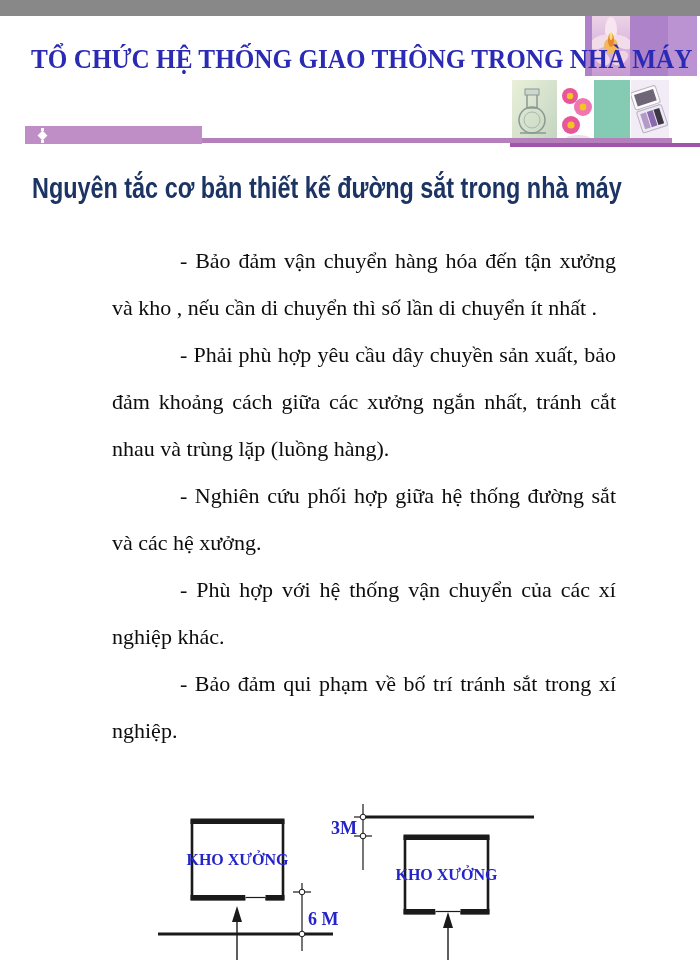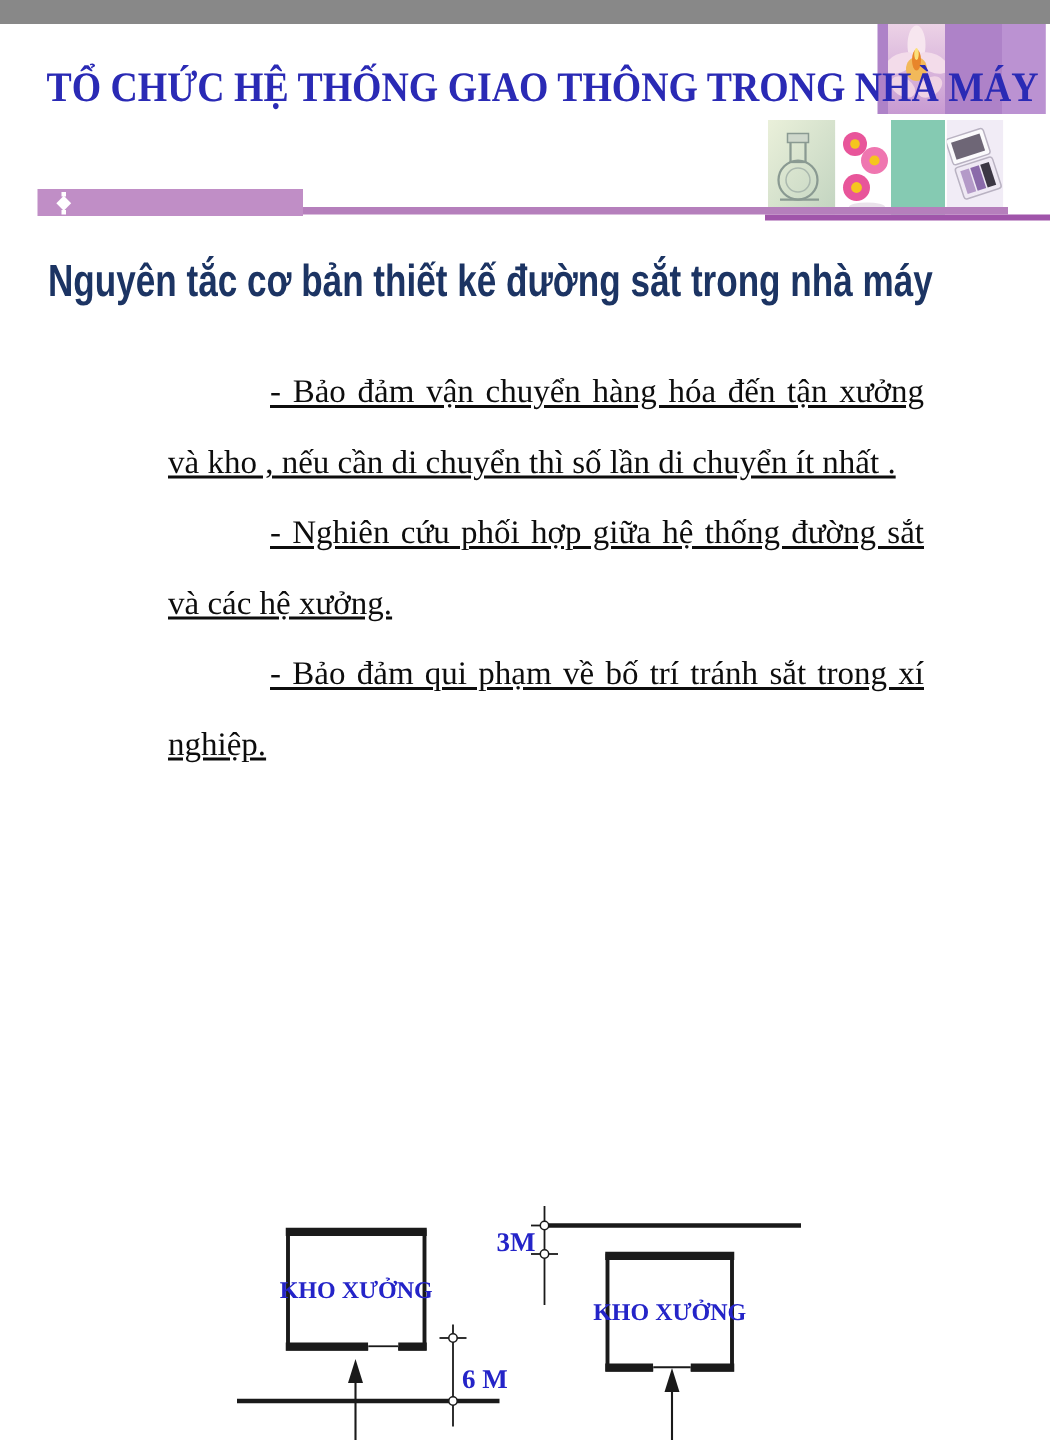--- a/index.html
+++ b/index.html
@@ -43,21 +43,20 @@
     color:#1c3463; white-space:nowrap;
     transform:scaleX(0.78); transform-origin:0 0;
   }
 
   
   .body-text {
     position:absolute; left:112px; top:221px; width:504px;
     font-family:"Liberation Serif", serif;
     font-size:22px; line-height:47px; color:#0d0d0d;
     text-align:justify;
-    text-decoration:underline;
   }
   .body-text p { margin:0; text-indent:68px; }
 
   
   .diagram { position:absolute; left:100px; top:780px; width:560px; height:180px; }
   .dim-label {
     font-family:"Liberation Serif", serif; font-weight:bold; fill:#2424c8;
   }
   .box-label {
     font-family:"Liberation Serif", serif; font-weight:bold; fill:#2424c8;
@@ -150,21 +149,23 @@
   <div class="ornament">
     <div class="dot"></div>
       <div class="dia"></div>
       <div class="dot"></div>
   </div>
 
   <div class="heading">Nguyên tắc cơ bản thiết kế đường sắt trong nhà máy</div>
 
   <div class="body-text">
     <p>- Bảo đảm vận chuyển hàng hóa đến tận xưởng và kho , nếu cần di chuyển thì số lần di chuyển ít nhất .</p>
+    <p>- Phải phù hợp yêu cầu dây chuyền sản xuất, bảo đảm khoảng cách giữa các xưởng ngắn nhất, tránh cắt nhau và trùng lặp (luồng hàng).</p>
     <p>- Nghiên cứu phối hợp giữa hệ thống đường sắt và các hệ xưởng.</p>
+    <p>- Phù hợp với hệ thống vận chuyển của các xí nghiệp khác.</p>
     <p>- Bảo đảm qui phạm về bố trí tránh sắt trong xí nghiệp.</p>
   </div>
 
   <div class="diagram">
     <svg width="560" height="180" viewBox="0 0 560 180">
 
       <g>
 
         <rect x="92" y="25" width="91" height="78" fill="#ffffff" stroke="#1a1a1a" stroke-width="2.6"></rect>
         <rect x="90.5" y="22.5" width="94" height="5.5" fill="#1a1a1a"></rect>

